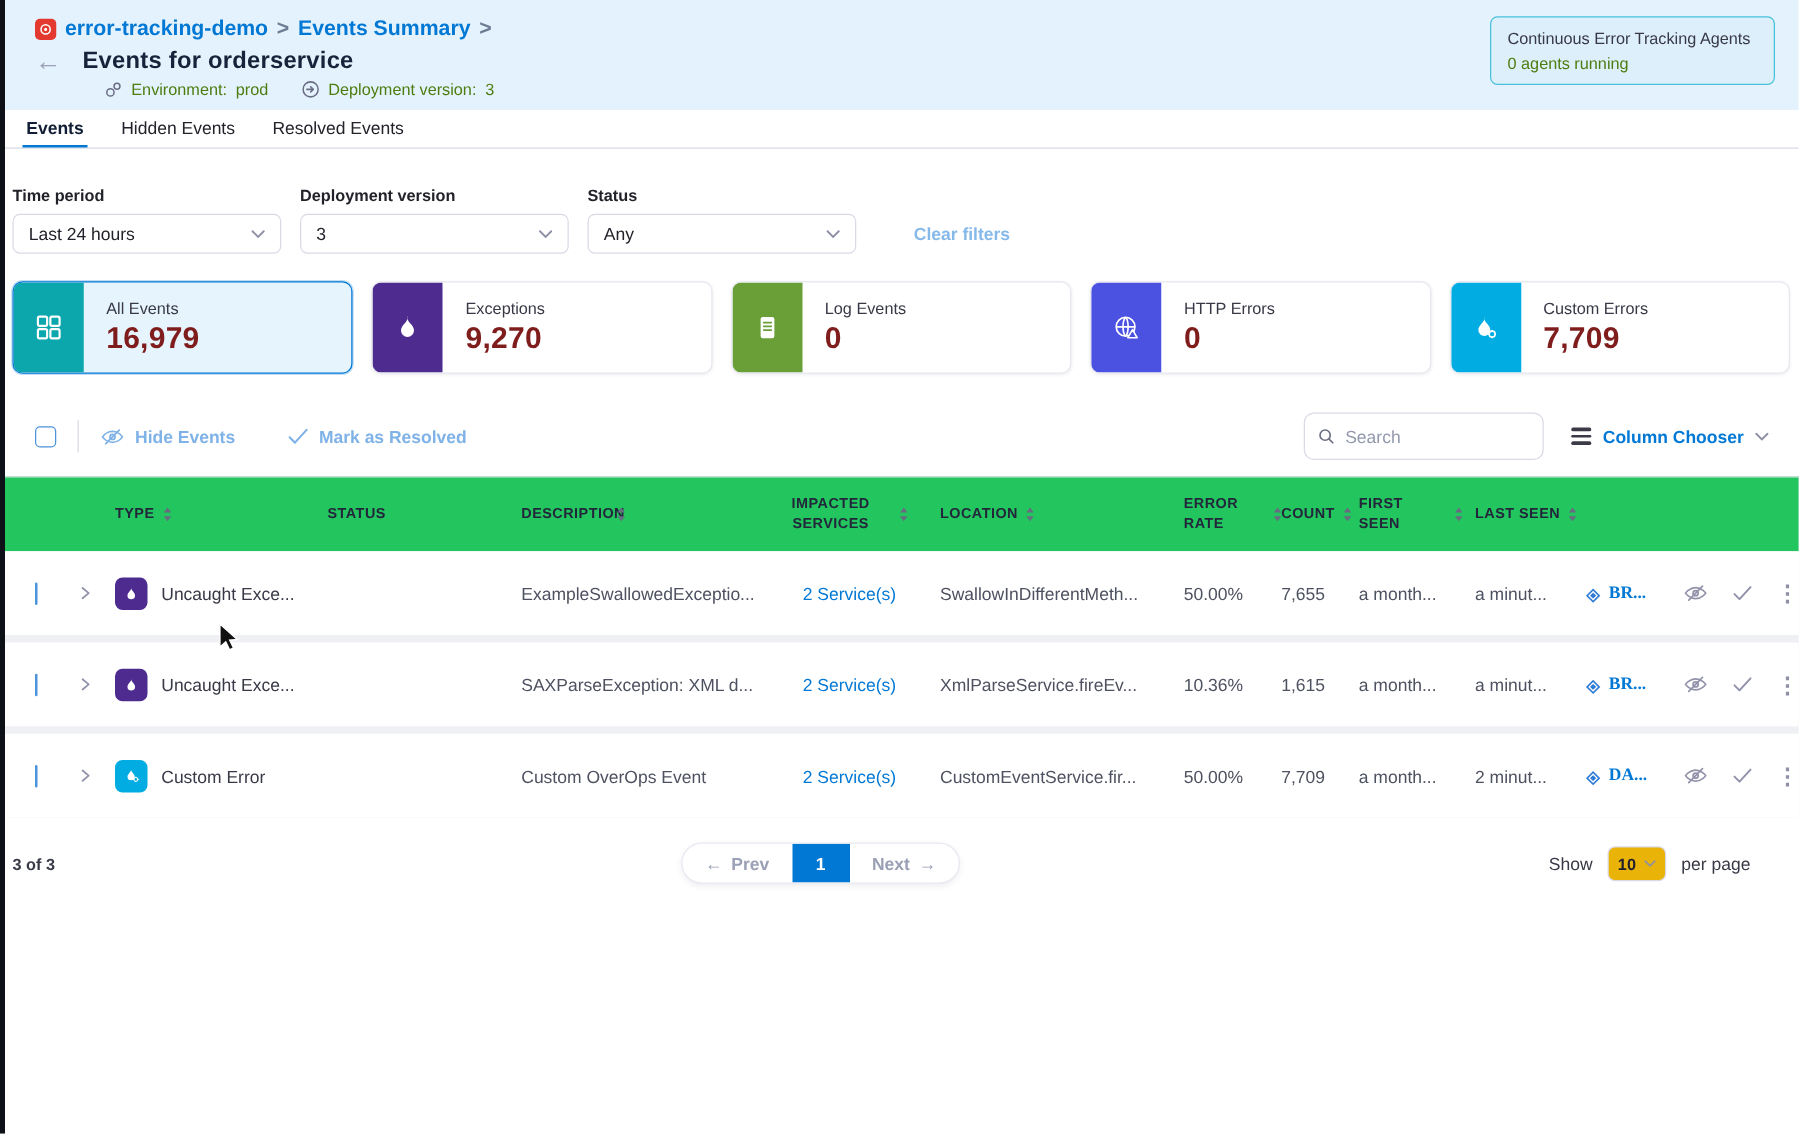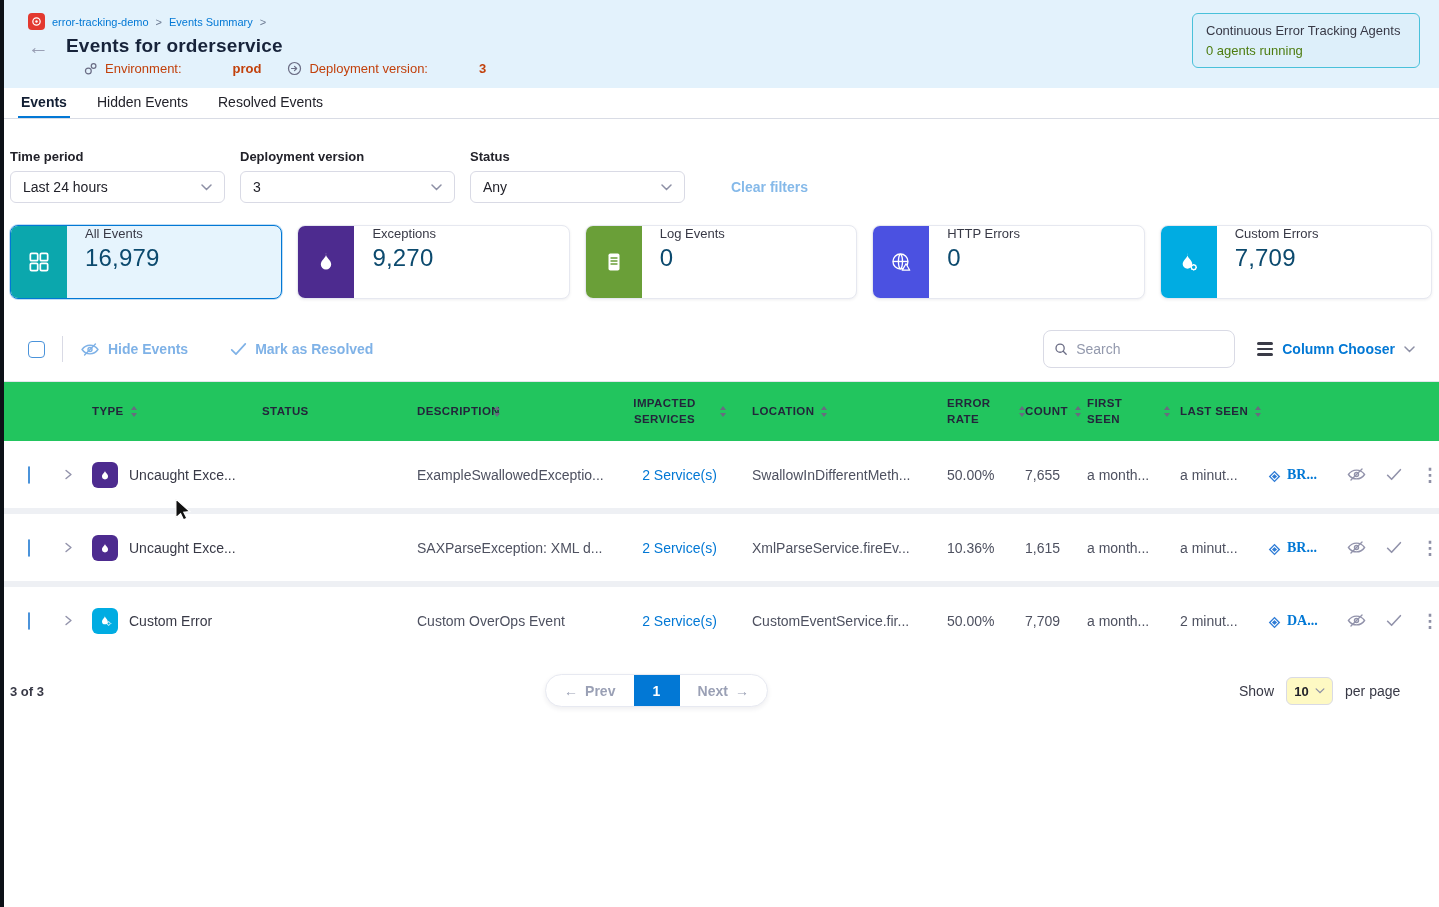--- a/index.html
+++ b/index.html
@@ -6,30 +6,30 @@
   html,body { width:1439px; height:907px; }
   body {
     font-family:"Liberation Sans", sans-serif;
     background:#ffffff; color:#383946;
     position:relative; overflow:hidden;
   }
   .left-strip { position:absolute; left:0; top:0; width:4px; height:907px; background:#0d1117; z-index:40; }
 
   
   .top-header { background:#e3f2fc; height:88px; position:relative; padding:13px 0 0 28px; }
-  .breadcrumb { display:flex; align-items:center; gap:7px; font-size:11px; }
+  .breadcrumb { display:flex; align-items:center; gap:7px; font-size:17px;font-weight:bold; }
   .crumb-icon { width:17px; height:17px; border-radius:4px; background:#e3392f; display:flex; align-items:center; justify-content:center; }
   .crumb-link { color:#0278d5; cursor:pointer; }
   .crumb-sep { color:#6d7b93; }
   .title-row { display:flex; align-items:center; gap:17px; margin-top:5px; }
   .back-arrow { font-size:21px; color:#9aa0b5; line-height:1; cursor:pointer; }
   .page-title { font-size:19px; font-weight:700; color:#17233a; letter-spacing:.2px; }
-  .meta-row { display:flex; align-items:flex-end; gap:26px; margin-left:55px; margin-top:4px; font-size:13px; color:#c2410c; }
+  .meta-row { display:flex; align-items:flex-end; gap:26px; margin-left:55px; margin-top:4px; font-size:13px; color:#4d7c0f; }
   .meta-item { display:flex; align-items:center; gap:7px; }
-  .meta-item b { font-weight:700;margin-left:44px; }
+  .meta-item b { font-weight:400; }
   .agents-box { position:absolute; top:13px; right:19px; width:228px; background:#ddeffa;
     border:1px solid #49c1da; border-radius:6px; padding:9px 13px; }
   .agents-title { font-size:13px; color:#383946; margin-bottom:5px; }
   .agents-link { font-size:13px; color:#4d7c0f; cursor:pointer; }
 
   
   .tabbar { height:31px; border-bottom:1px solid #d9dce5; display:flex; padding-left:18px; gap:24px; background:#fff; }
   .tab { display:flex; align-items:center; padding:0 3px; font-size:14px; color:#22222a;
     border-bottom:2px solid transparent; cursor:pointer; }
   .tab.active { font-weight:700; color:#121e33; border-bottom-color:#0278d5; }
@@ -41,23 +41,23 @@
   .select { height:32px; border:1px solid #d9dae5; border-radius:6px; background:#fff;
     display:flex; align-items:center; justify-content:space-between; padding:0 12px; font-size:14px; color:#22222a; cursor:pointer; }
   .clear-filters { margin-left:31px; margin-bottom:8px; font-size:14px; font-weight:700; color:#85b9e9; cursor:pointer; }
 
   
   .cards { display:flex; gap:15px; margin:22px 7px 0 10px; }
   .card { flex:1; height:74px; border:1px solid #e6e8f0; border-radius:8px; background:#fff;
     display:flex; align-items:stretch; box-shadow:0 1px 3px rgba(40,41,61,.08); overflow:hidden; cursor:pointer; }
   .card.selected { border:1px solid #0278d5; background:#e6f4fd; box-shadow:0 0 0 1px rgba(2,120,213,.25); }
   .card-tile { width:56px; display:flex; align-items:center; justify-content:center; flex:none; }
-  .card-body { display:flex; flex-direction:column; justify-content:flex-start; padding-left:18px; }
+  .card-body { display:flex; flex-direction:column; justify-content:center; padding-left:18px; }
   .card-label { font-size:13px; color:#383946; }
-  .card-value { font-size:24px; font-weight:400; color:#0c4a6e; margin-top:3px; letter-spacing:.2px; }
+  .card-value { font-size:24px; font-weight:700; color:#7f1d1d; margin-top:3px; letter-spacing:.2px; }
 
   
   .toolbar { display:flex; align-items:center; margin-top:35px; padding:0 10px 0 28px; height:30px; }
   .checkbox { width:17px; height:17px; border:1.5px solid #4b93da; border-radius:4px; background:#fff; flex:none; cursor:pointer; }
   .tb-divider { width:1px; height:26px; background:#d9dae5; margin:0 17px; }
   .tb-action { display:flex; align-items:center; gap:8px; color:#7fb2e7; font-size:14px; font-weight:700; margin-right:42px; cursor:pointer; }
   .tb-spacer { flex:1; }
   .searchbox { width:192px; height:30px; border:1px solid #d9dae5; border-radius:8px; background:#fff;
     display:flex; align-items:center; gap:8px; padding:18px 10px; }
   .searchbox input { border:none; outline:none; width:100%; font-size:14px; font-family:inherit; color:#22222a; }
@@ -102,21 +102,21 @@
   .rows-summary { font-size:13px; font-weight:700; color:#383946; }
   .pagination { position:absolute; left:545px; top:0; width:223px; height:33px; background:#fff;
     border:1px solid #e7e9f1; border-radius:18px; box-shadow:0 2px 5px rgba(40,41,61,.08);
     display:flex; align-items:stretch; overflow:hidden; }
   .page-btn { flex:1; display:flex; align-items:center; justify-content:center; gap:7px;
     font-size:14px; font-weight:600; color:#9aa0b5; cursor:pointer; }
   .page-num { width:46px; background:#0278d5; color:#fff; font-size:14px; font-weight:700;
     display:flex; align-items:center; justify-content:center; cursor:pointer; }
   .perpage { position:absolute; left:1239px; top:0; height:34px; display:flex; align-items:center; gap:12px; }
   .perpage-label { font-size:14px; color:#383946; }
-  .size-select { width:47px; height:28px; border:1px solid #d9dae5; border-radius:6px; background:#fef9c3;
+  .size-select { width:47px; height:28px; border:1px solid #d9dae5; border-radius:6px; background:#eab308;
     display:flex; align-items:center; justify-content:center; gap:6px; font-size:13px; font-weight:700; color:#22222a; cursor:pointer; }
   .cursor { position:absolute; left:174px; top:498px; z-index:50; pointer-events:none; }
 </style>
 </head>
 <body>
 
 <div class="left-strip"></div>
 
 <div class="top-header">
   <div class="breadcrumb">

